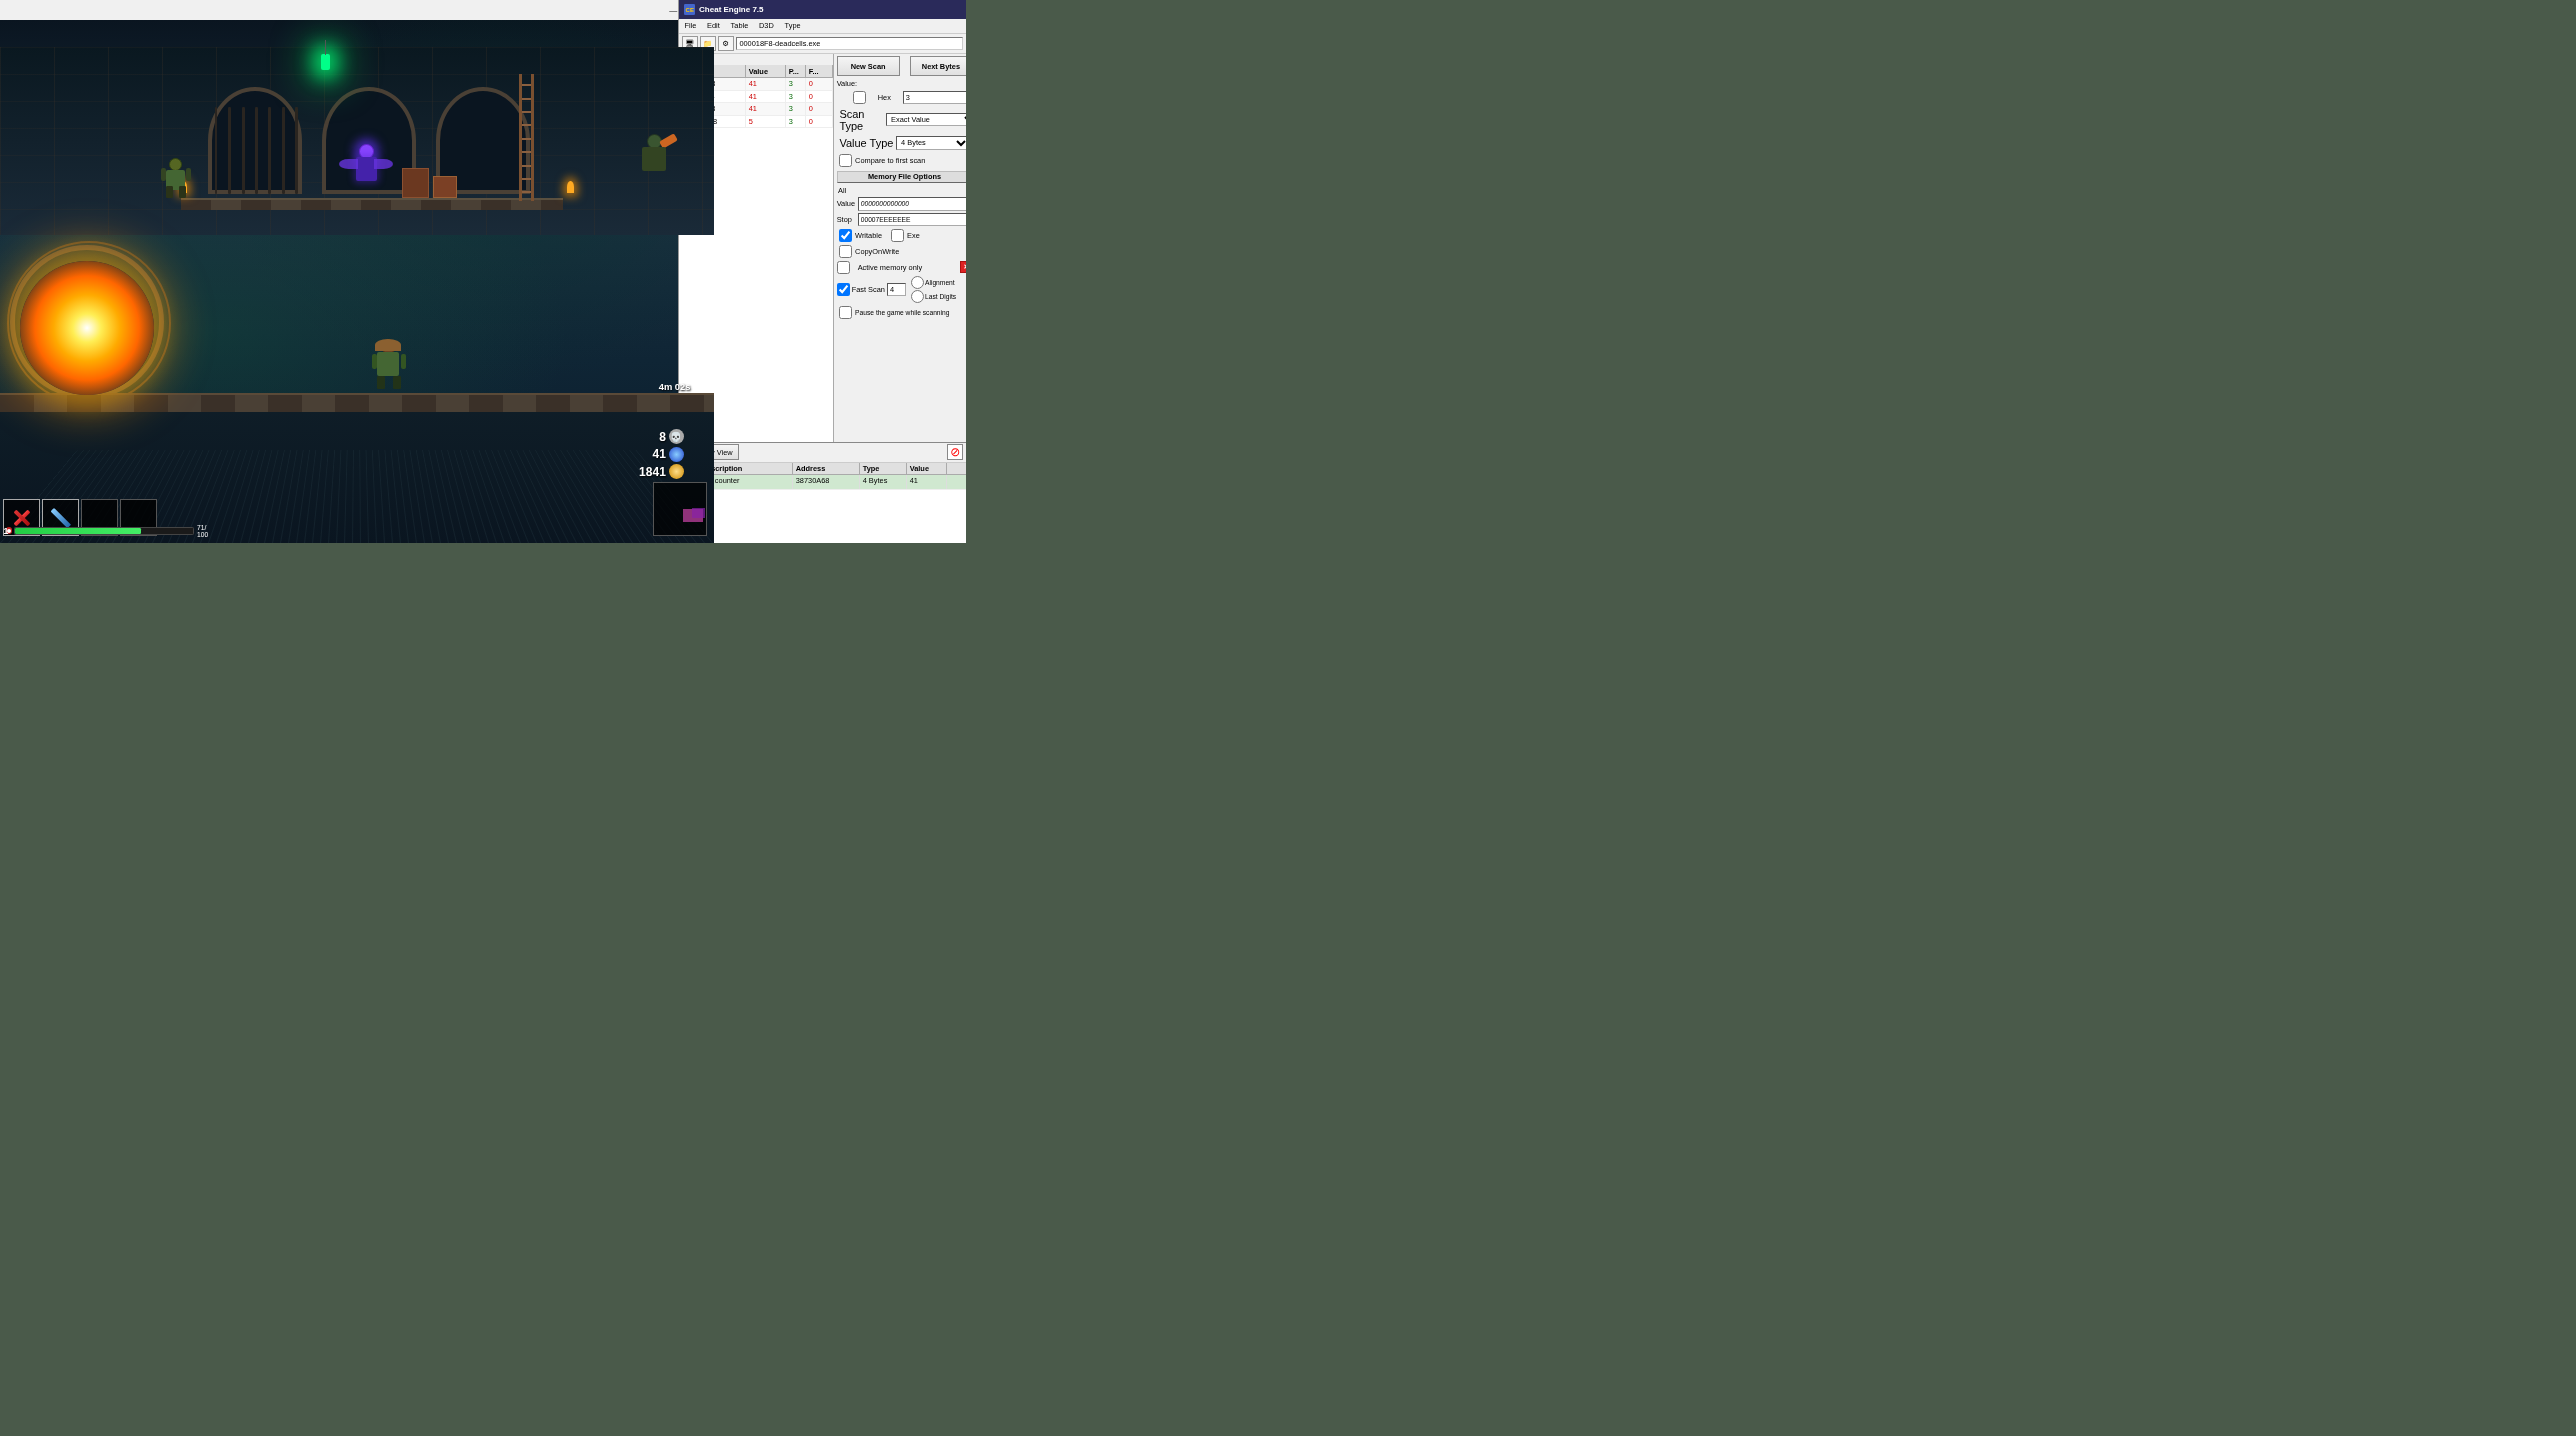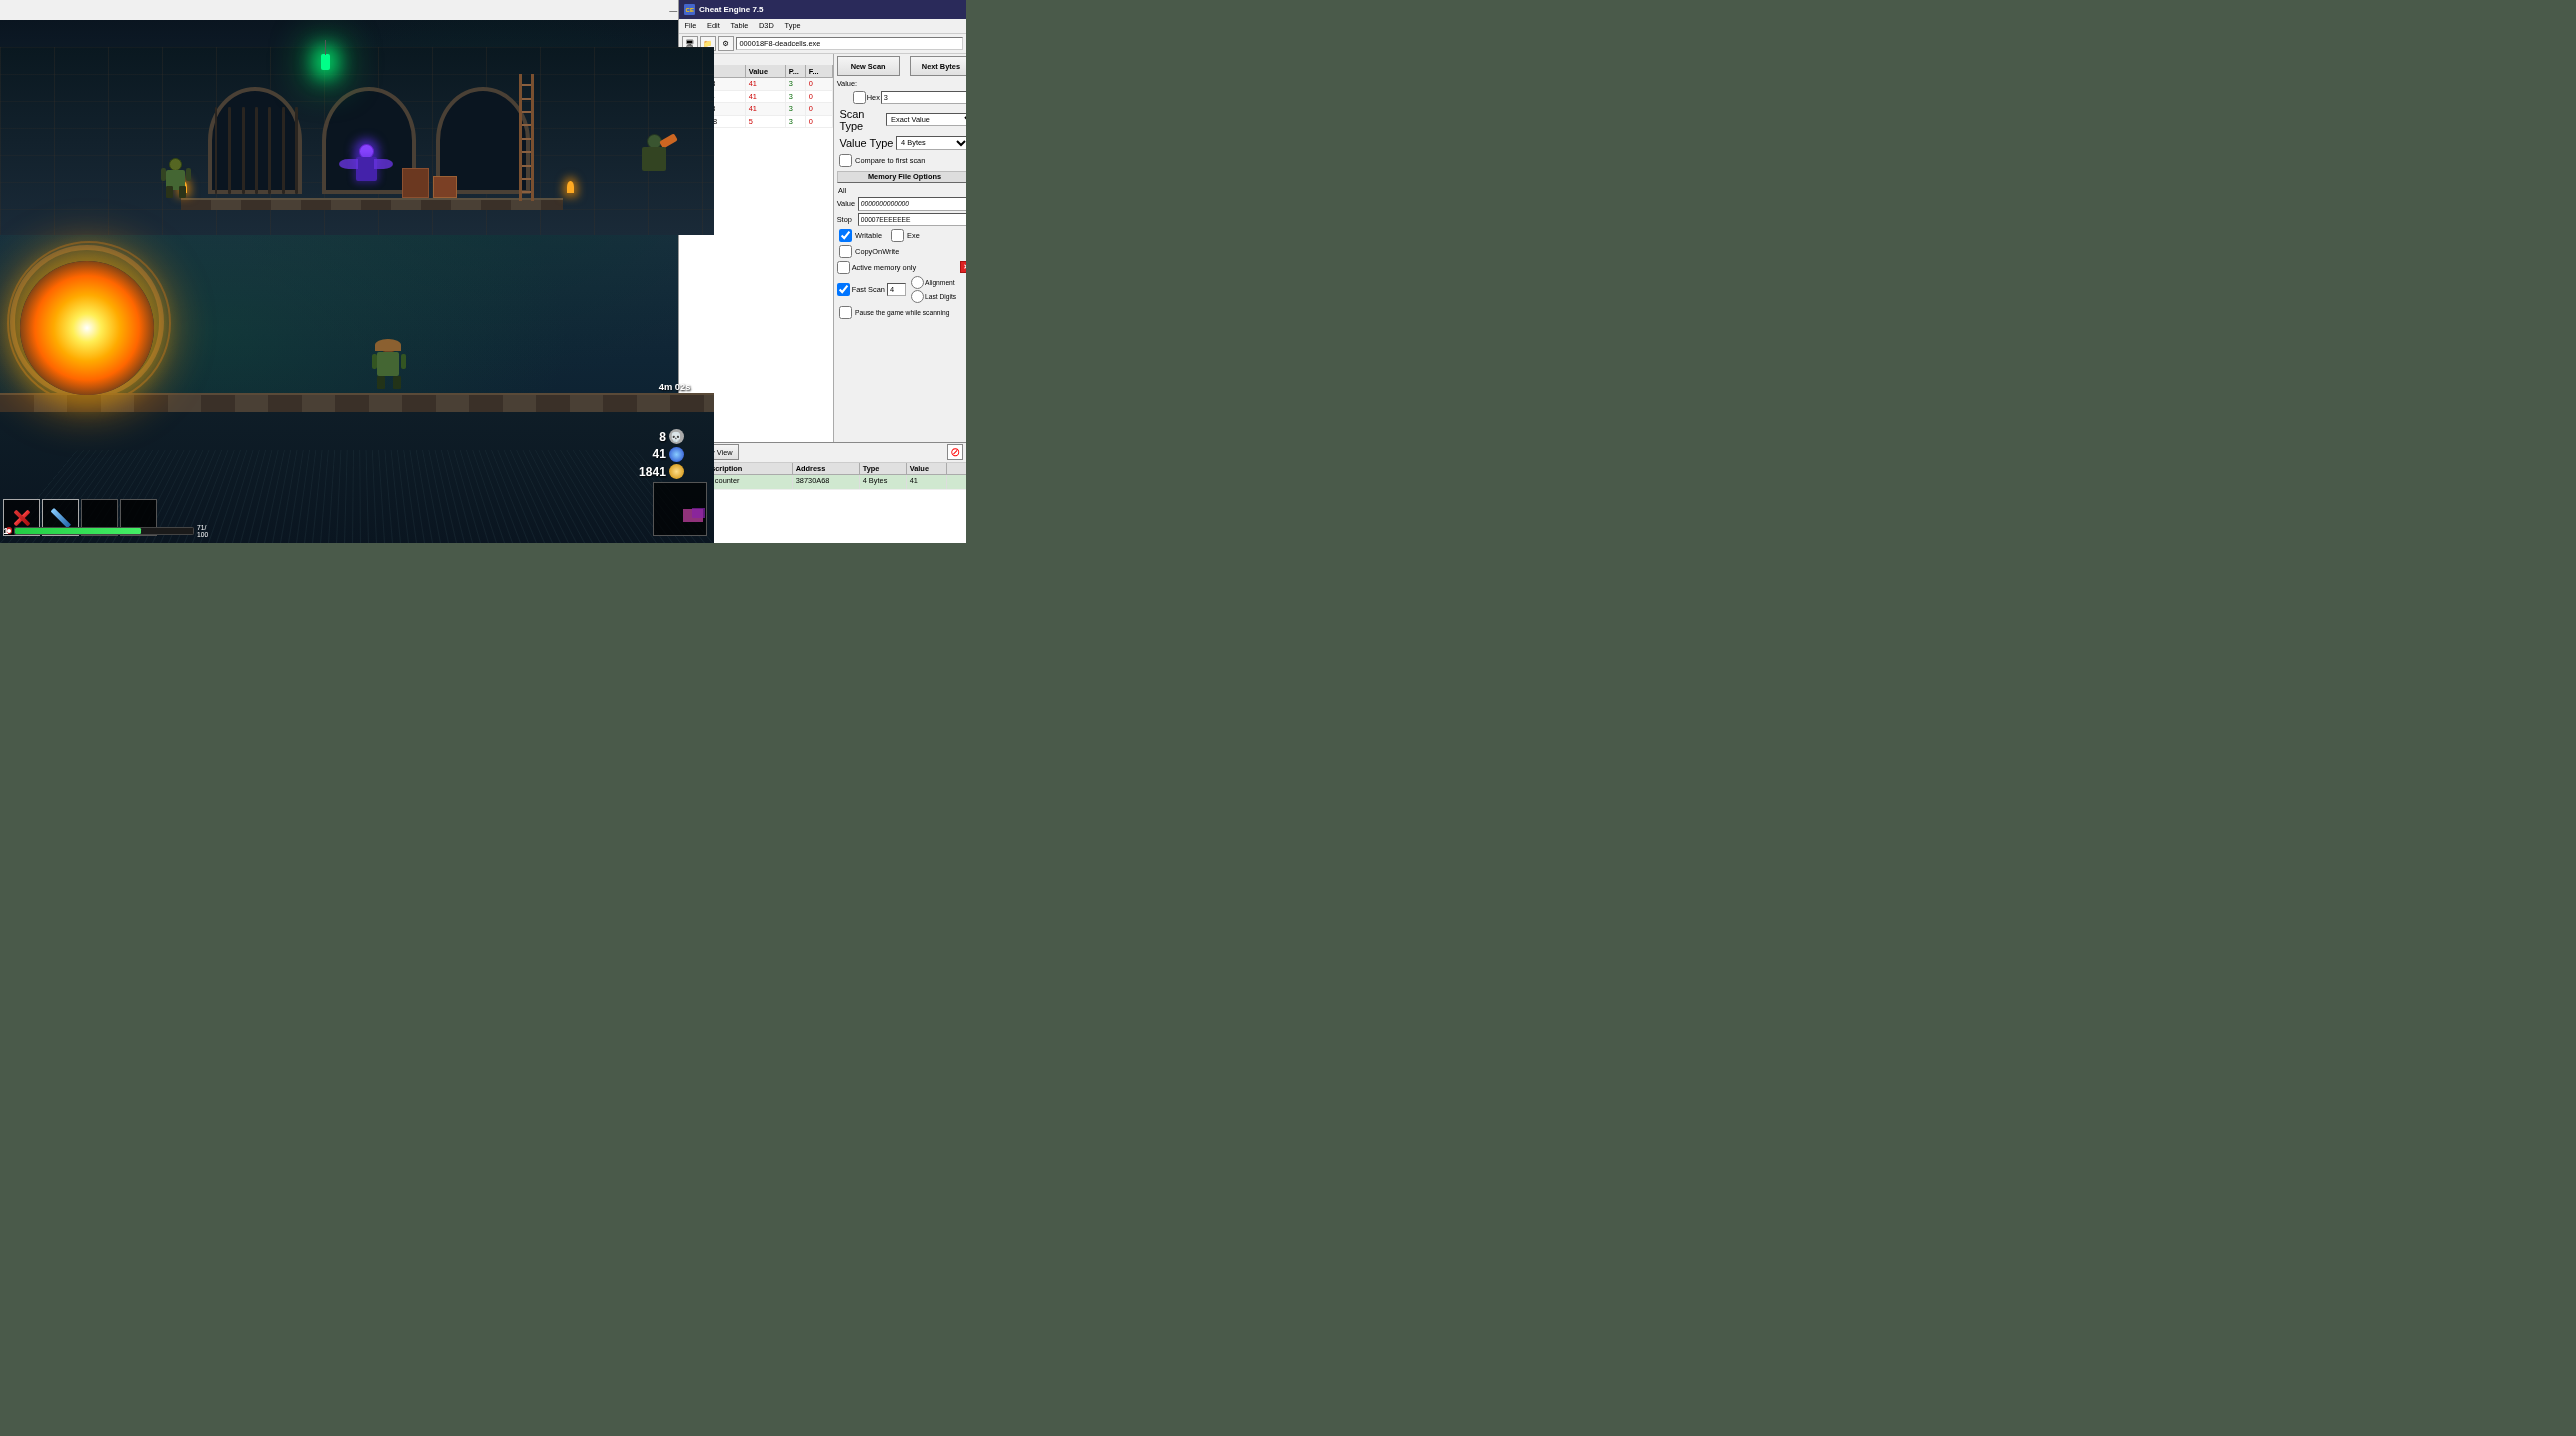--- a/index.html
+++ b/index.html
@@ -715,21 +715,21 @@
 
         <div style="display:flex; gap:10px;">
           <button class="ce-new-scan-btn">New Scan</button>
           <button class="ce-next-scan-btn">Next Bytes</button>
         </div>
 
         <div style="font-size:7.4px; padding:0.7px 0;">
           <span>Value:</span>
         </div>
 
-        <div style="display:flex; align-items:center; gap:1px;padding-left:16px;">
+        <div style="display:flex; align-items:center; gap:12px;padding-left:16px;">
           <input type="checkbox" style="">
           <label style="font-size:7.4px;">Hex</label>
           <input type="text" class="ce-input" style="flex: 1 1 0%;" value="3">
         </div>
 
         <div class="scan-type-row">
           <span class="scan-type-label">Scan Type</span>
           <select class="ce-select" style="flex:1;">
             <option>Exact Value</option>
             <option>Bigger than...</option>
@@ -783,21 +783,21 @@
             <input type="checkbox" style="">
             <label style="font-size:7.4px;">Exe</label>
           </div>
         </div>
 
         <div class="ce-checkbox-row">
           <input type="checkbox" style="">
           <label style="font-size:7.4px;">CopyOnWrite</label>
         </div>
 
-        <div style="display:flex; align-items:center; gap:2px;">
+        <div style="display:flex; align-items:center; gap:8px;">
           <input type="checkbox" style="">
           <label style="font-size:7.4px;">Active memory only</label>
           <button style="width:12px; height:12px; background:#dd2222; color:white; border:0.7px solid #aa1111; font-size:6.7px; font-weight:bold; cursor:pointer; margin-left:auto;">✕</button>
         </div>
 
         <div style="display:flex; align-items:center; gap:2px;">
           <input type="checkbox" checked="" style="">
           <label style="font-size:7.4px;">Fast Scan</label>
           <input type="text" class="ce-input" style="width: 19px;" value="4">
           <div style="display:flex; flex-direction:column; gap:1.3px; margin-left:2.7px;">

